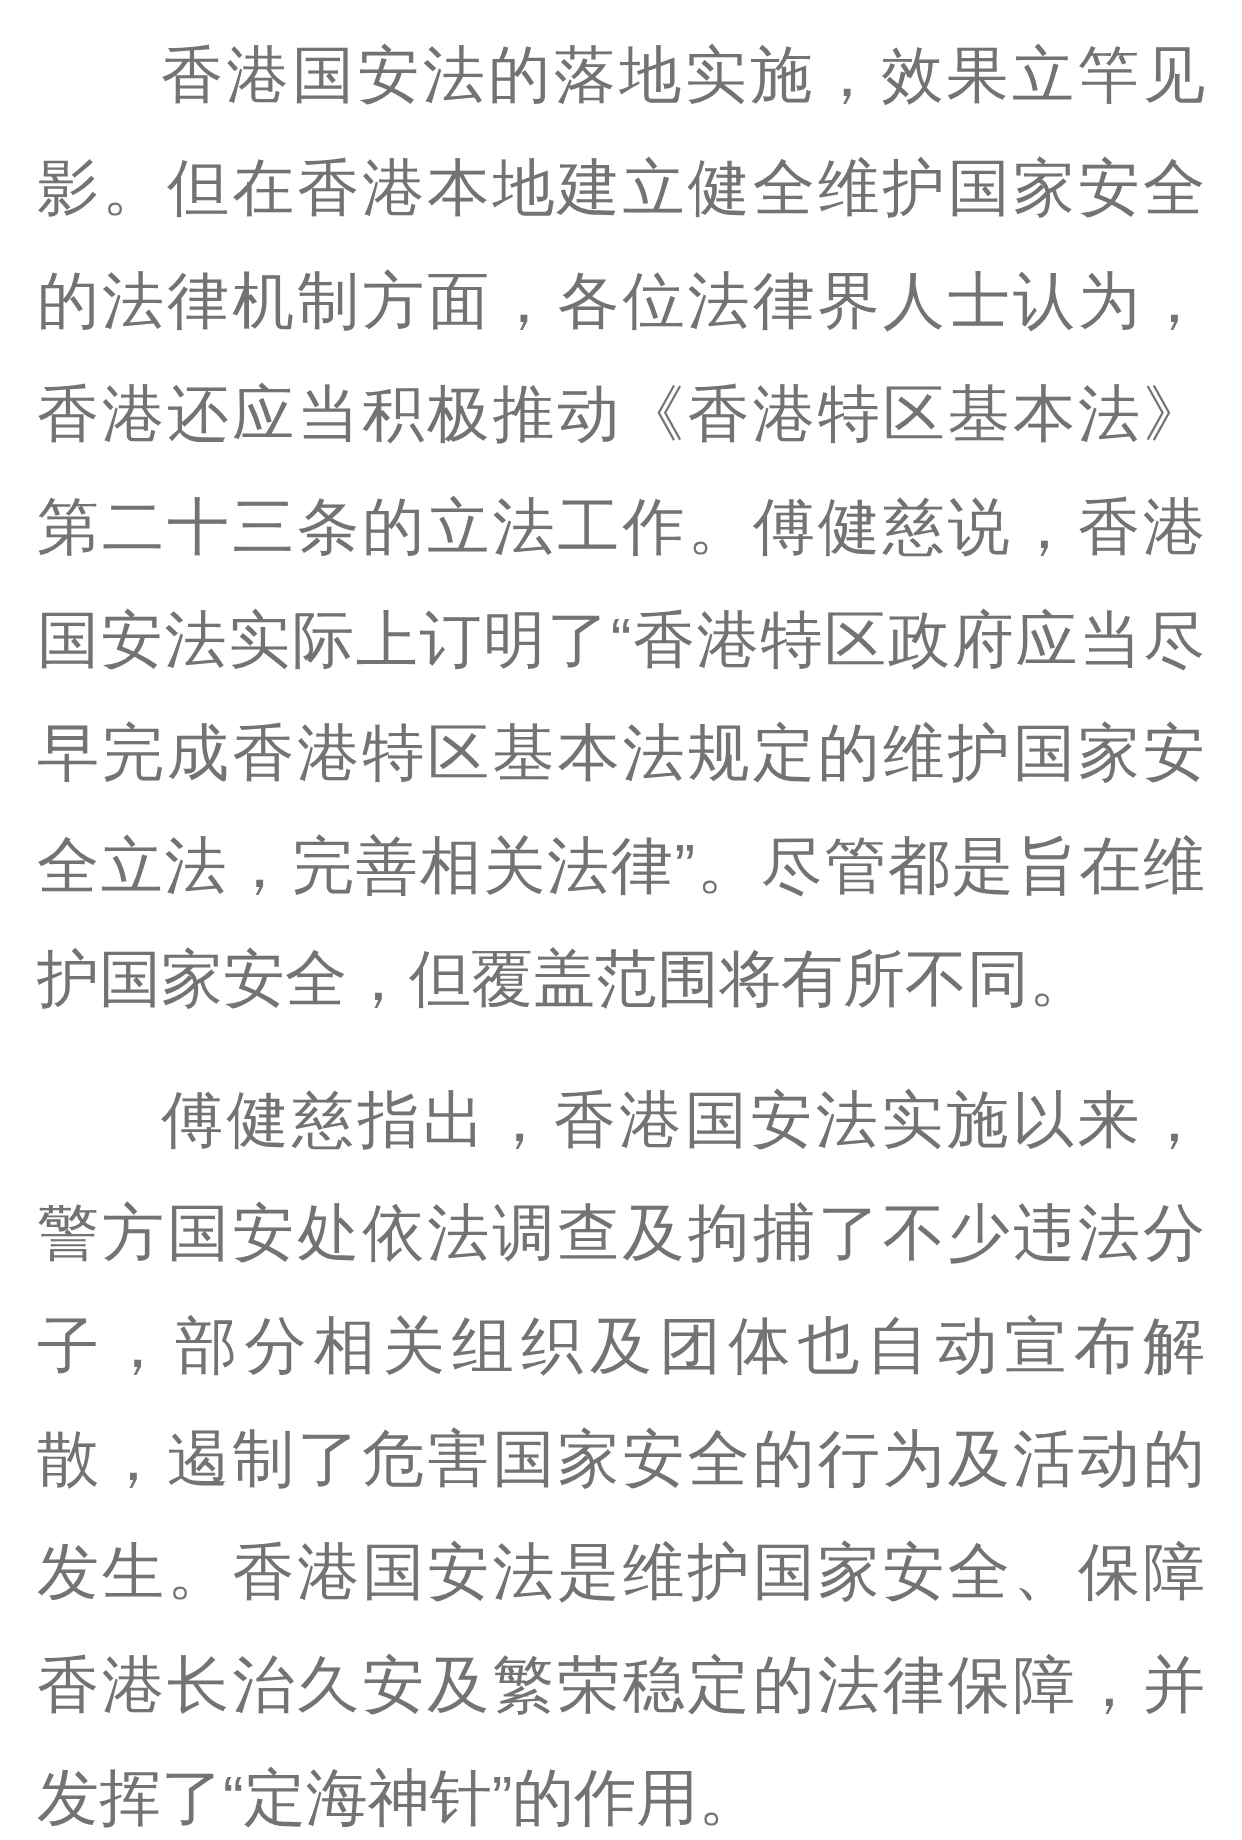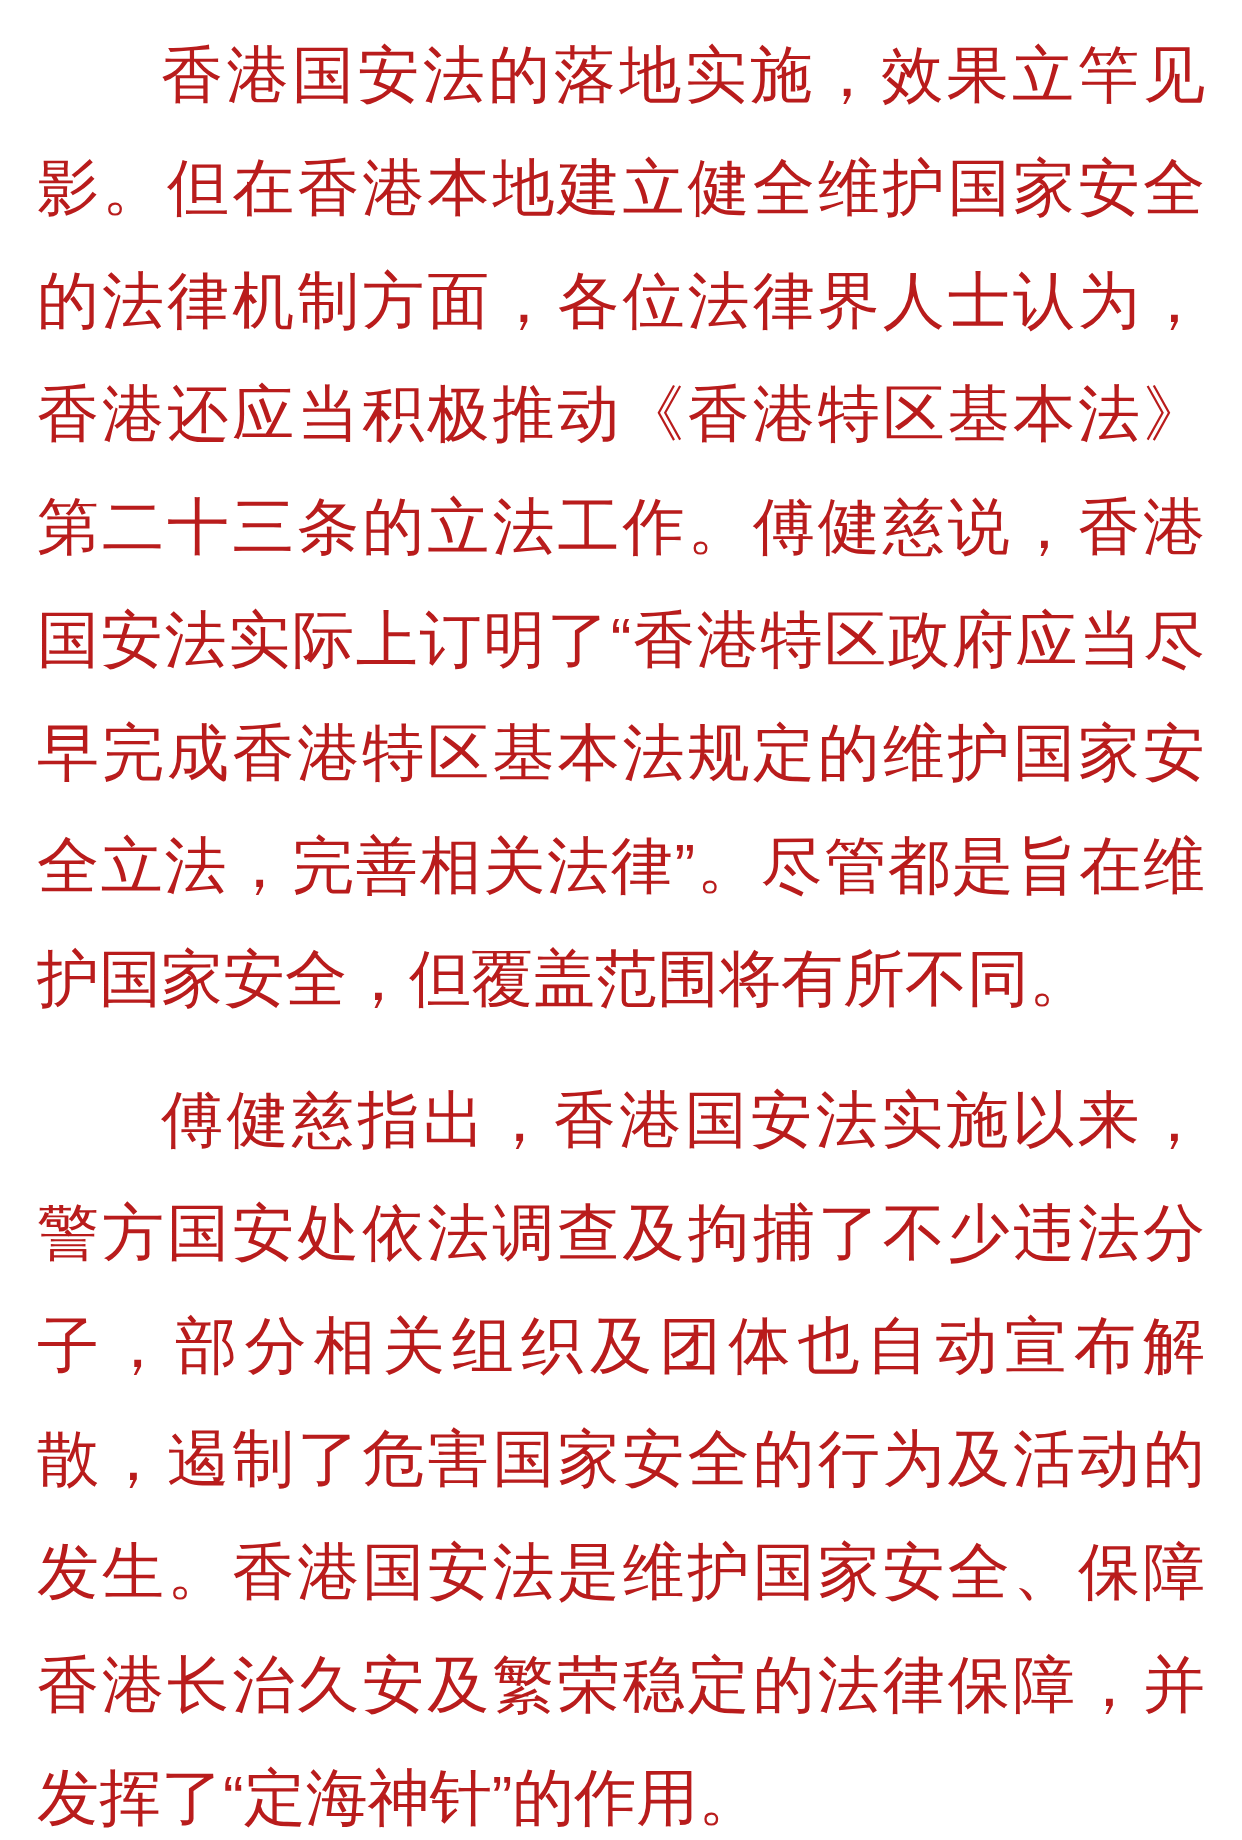--- a/index.html
+++ b/index.html
@@ -13,21 +13,21 @@
       box-sizing: border-box;
       font-family: "Liberation Sans", "DejaVu Sans", sans-serif;
     }
     .article-body {
       box-sizing: border-box;
       width: 1242px;
       padding: 18px 37px 40px 37px;
     }
     .article-paragraph {
       margin: 0 0 28px 0;
-      color: #b91c1c;
+      color: #737373;
       font-size: 62px;
       line-height: 113px;
       font-weight: 400;
       text-indent: 2em;
       text-align: justify;
       text-justify: inter-ideograph;
       letter-spacing: 0px;
       word-break: break-all;
     }
     .article-paragraph:last-child {

